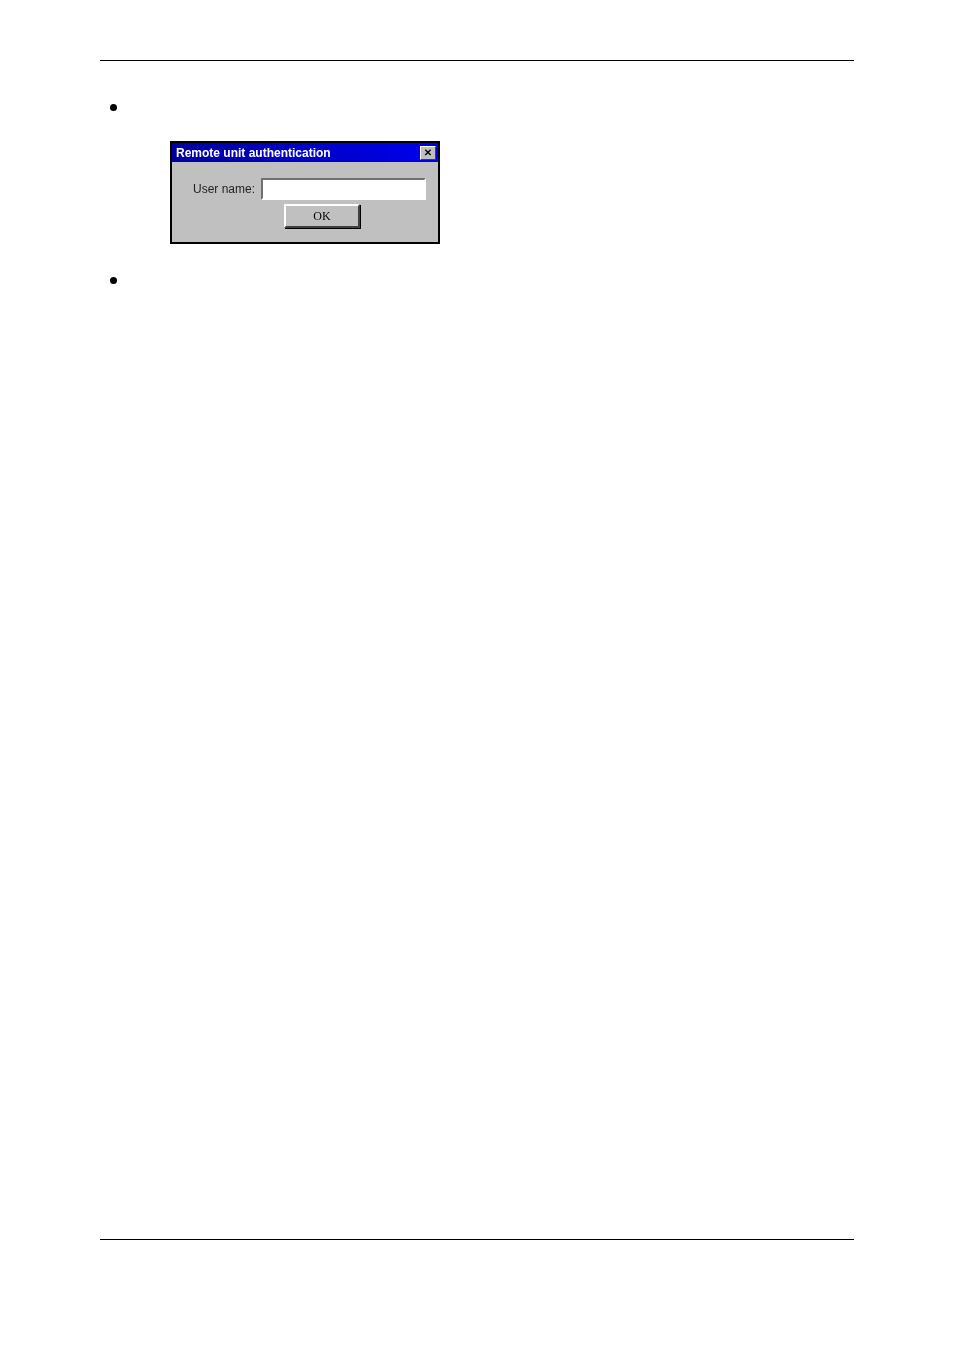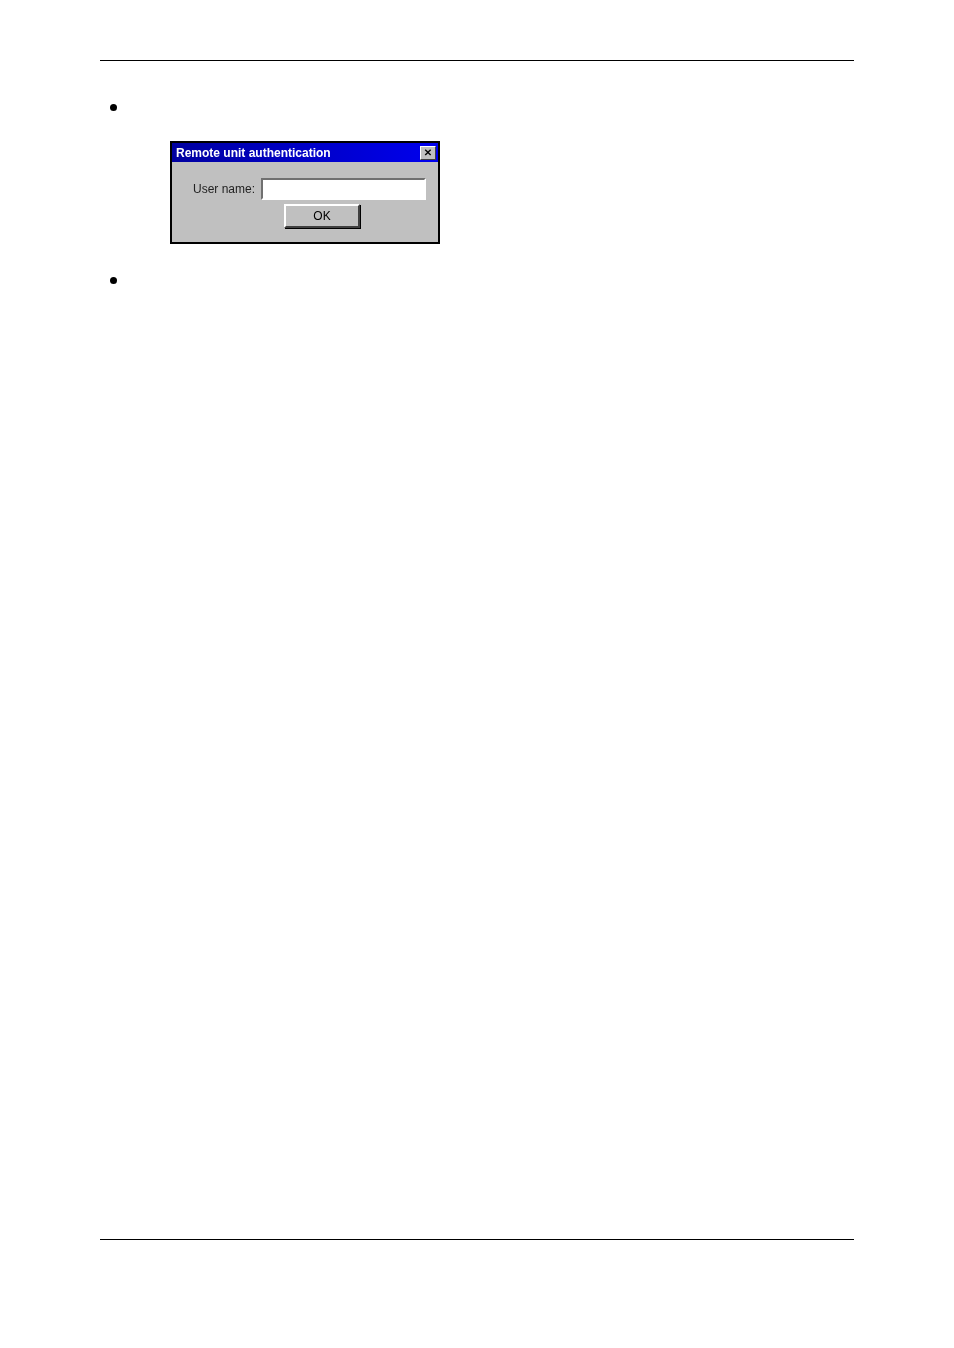--- a/index.html
+++ b/index.html
@@ -113,20 +113,21 @@
     background: #fff;
     font-size: 12px;
     padding: 0 3px;
     outline: none;
   }
   .btn-row {
     display: flex;
     justify-content: flex-start;
     padding-left: 100px;
     margin-top: 4px;
+    font-family: Liberation Serif, serif;
   }
   .ok-btn {
     width: 76px;
     height: 24px;
     background: #c0c0c0;
     border-top: 2px solid #fff;
     border-left: 2px solid #fff;
     border-right: 2px solid #404040;
     border-bottom: 2px solid #404040;
     box-shadow: 1px 1px 0 #000;

